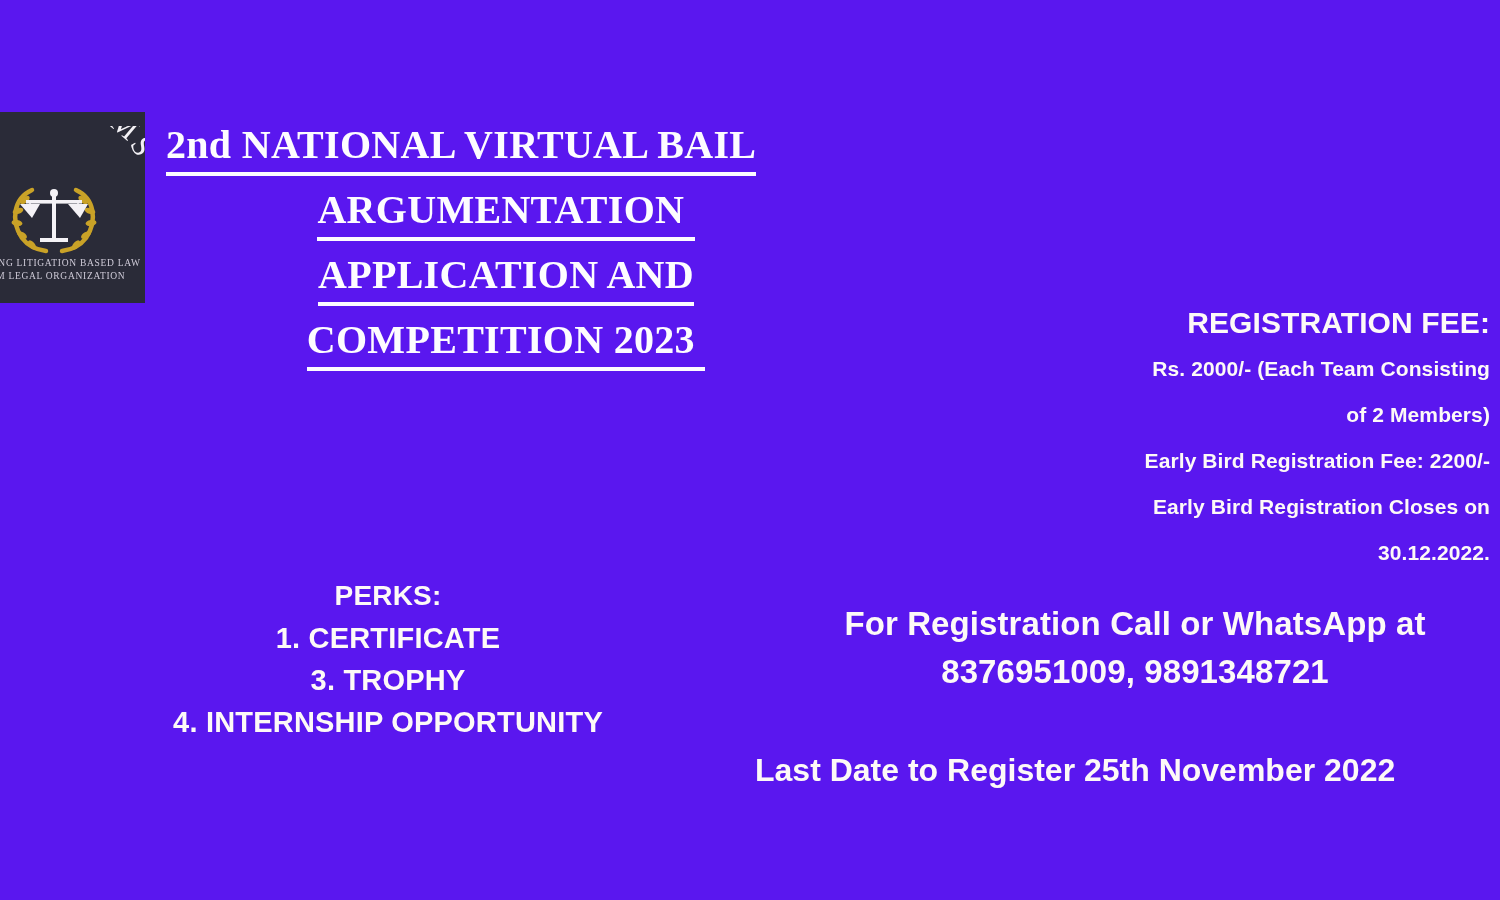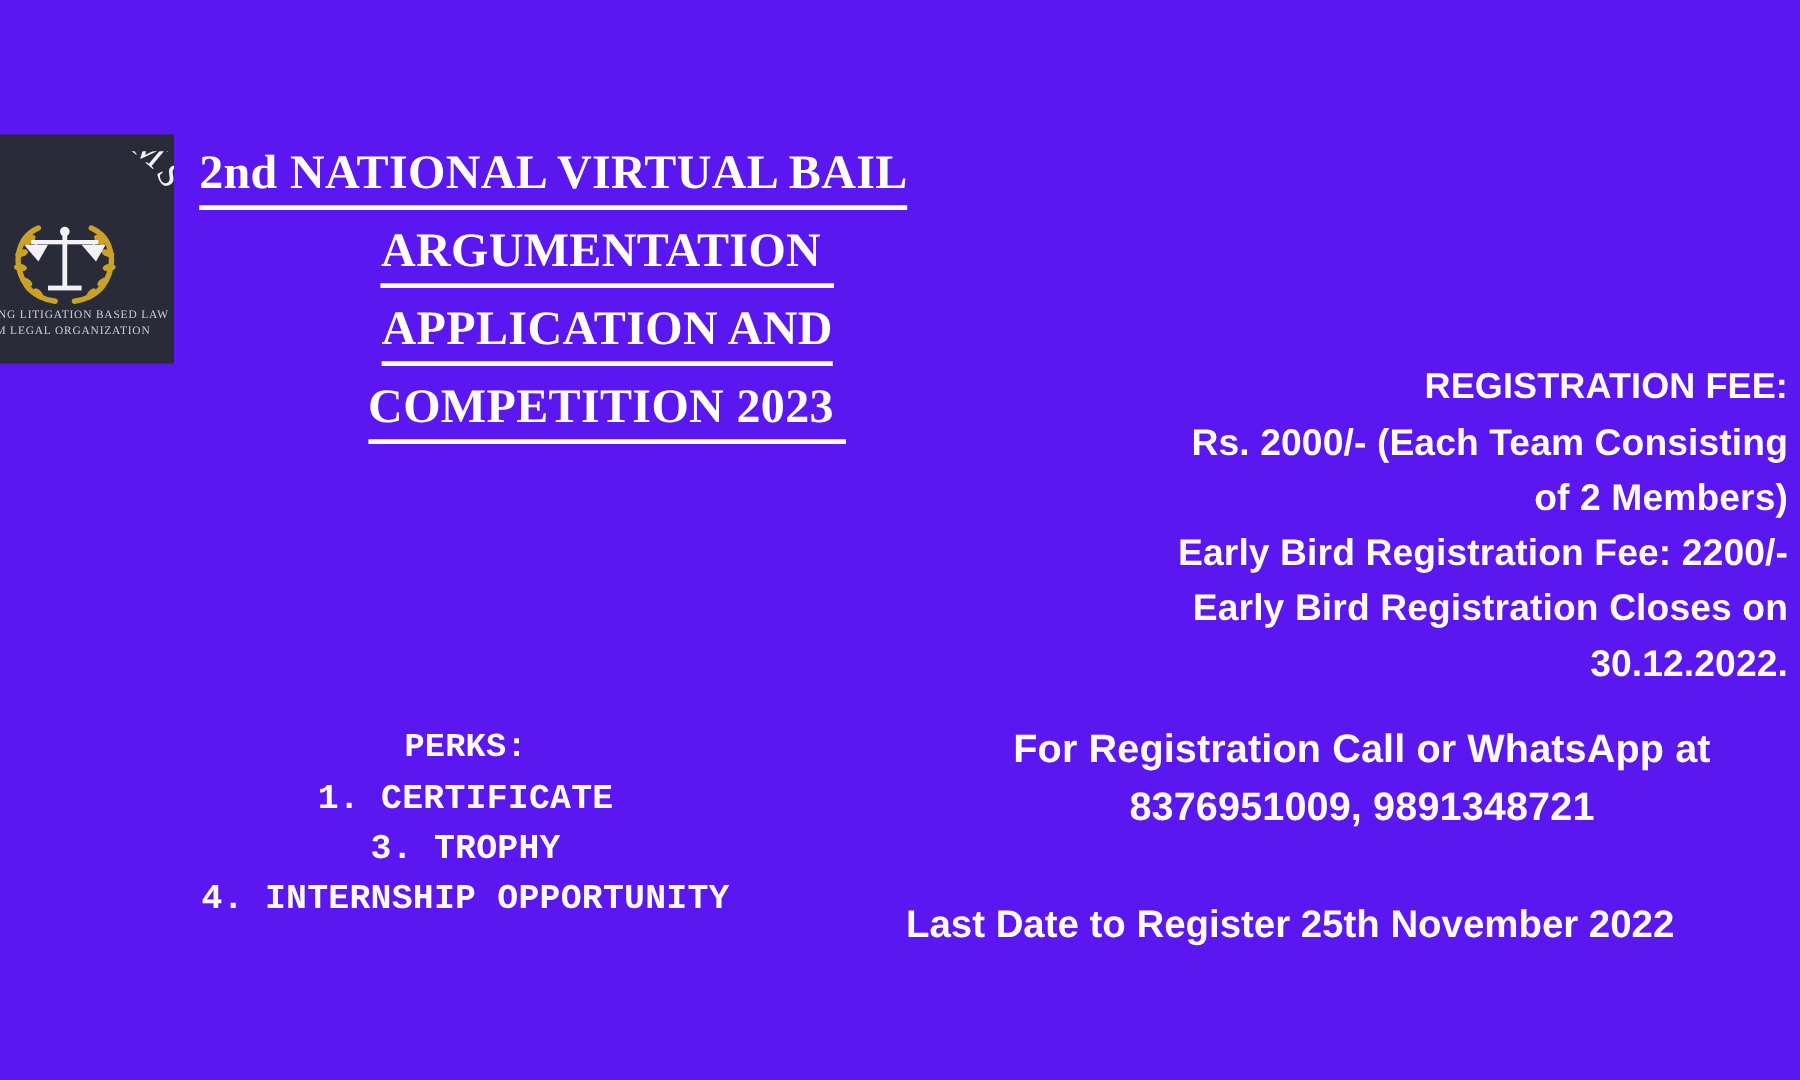--- a/index.html
+++ b/index.html
@@ -105,25 +105,25 @@
     font-size: 48px;
     line-height: 72px;
     letter-spacing: -0.5px;
     white-space: pre-line;
   }
 
   
   #perks {
     position: absolute;
     left: 48px;
-    top: 603px;
+    top: 575px;
     width: 680px;
     text-align: center;
     color: #fdf9f7;
-    font-family: Liberation Mono, monospace;
+    font-family: Liberation Sans, sans-serif;
     font-weight: bold;
     letter-spacing: 0.2px;
   }
   #perks-heading {
     font-size: 28px;
     line-height: 42px;
   }
   .perk-item {
     font-size: 29px;
     line-height: 42px;
@@ -141,21 +141,21 @@
     font-family: "Liberation Sans", sans-serif;
     font-weight: bold;
     letter-spacing: 0.1px;
     margin-top: 12px;
   }
   #fee-heading {
     font-size: 30px;
     line-height: 46px;
   }
   .fee-line {
-    font-size: 31px;
+    font-size: 21px;
     line-height: 46px;
     white-space: pre-line;
   }
 
   
   #contact-block {
     position: absolute;
     left: 755px;
     top: 600px;
     width: 760px;

